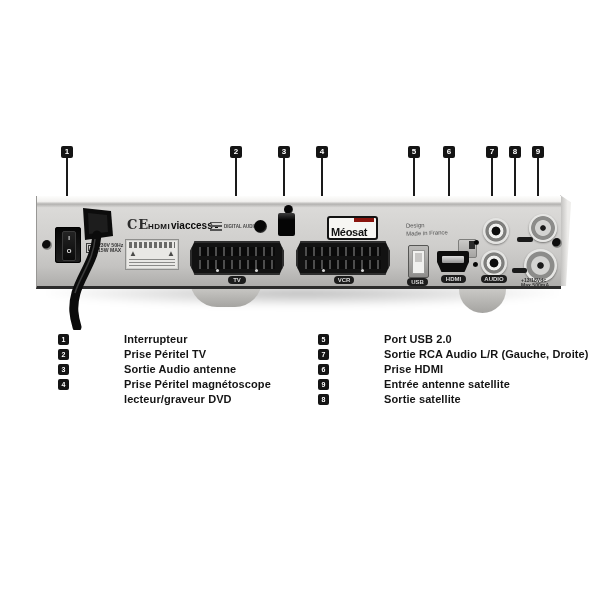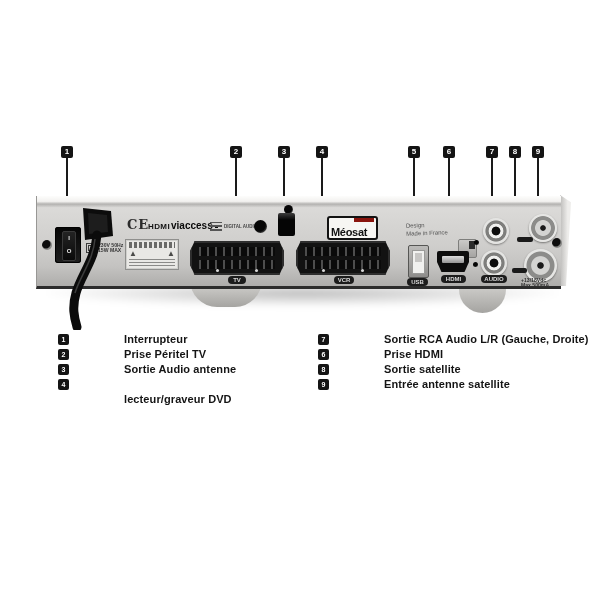--- a/index.html
+++ b/index.html
@@ -278,39 +278,44 @@
     <div class="legend-row">
       <span class="numbox">2</span>
       <span class="legend-text">Prise Péritel TV</span>
     </div>
     <div class="legend-row">
       <span class="numbox">3</span>
       <span class="legend-text">Sortie Audio antenne</span>
     </div>
     <div class="legend-row">
       <span class="numbox">4</span>
+      <span class="legend-text">Prise Péritel magnétoscope</span>
     </div>
     <div class="legend-row">
       <span class="numbox spacer"></span>
       <span class="legend-text">lecteur/graveur DVD</span>
     </div>
   </div>
 
   <div class="legend-col" style="left:318px">
     <div class="legend-row">
+      <span class="numbox">5</span>
+      <span class="legend-text">Port USB 2.0</span>
+    </div>
+    <div class="legend-row">
       <span class="numbox">7</span>
       <span class="legend-text">Sortie RCA Audio L/R (Gauche, Droite)</span>
     </div>
     <div class="legend-row">
       <span class="numbox">6</span>
       <span class="legend-text">Prise HDMI</span>
     </div>
     <div class="legend-row">
+      <span class="numbox">9</span>
+      <span class="legend-text">Entrée antenne satellite</span>
+    </div>
+    <div class="legend-row">
       <span class="numbox">8</span>
       <span class="legend-text">Sortie satellite</span>
     </div>
-    <div class="legend-row">
-      <span class="numbox">9</span>
-      <span class="legend-text">Entrée antenne satellite</span>
-    </div>
   </div>
 
 </div>
 
 </body></html>

